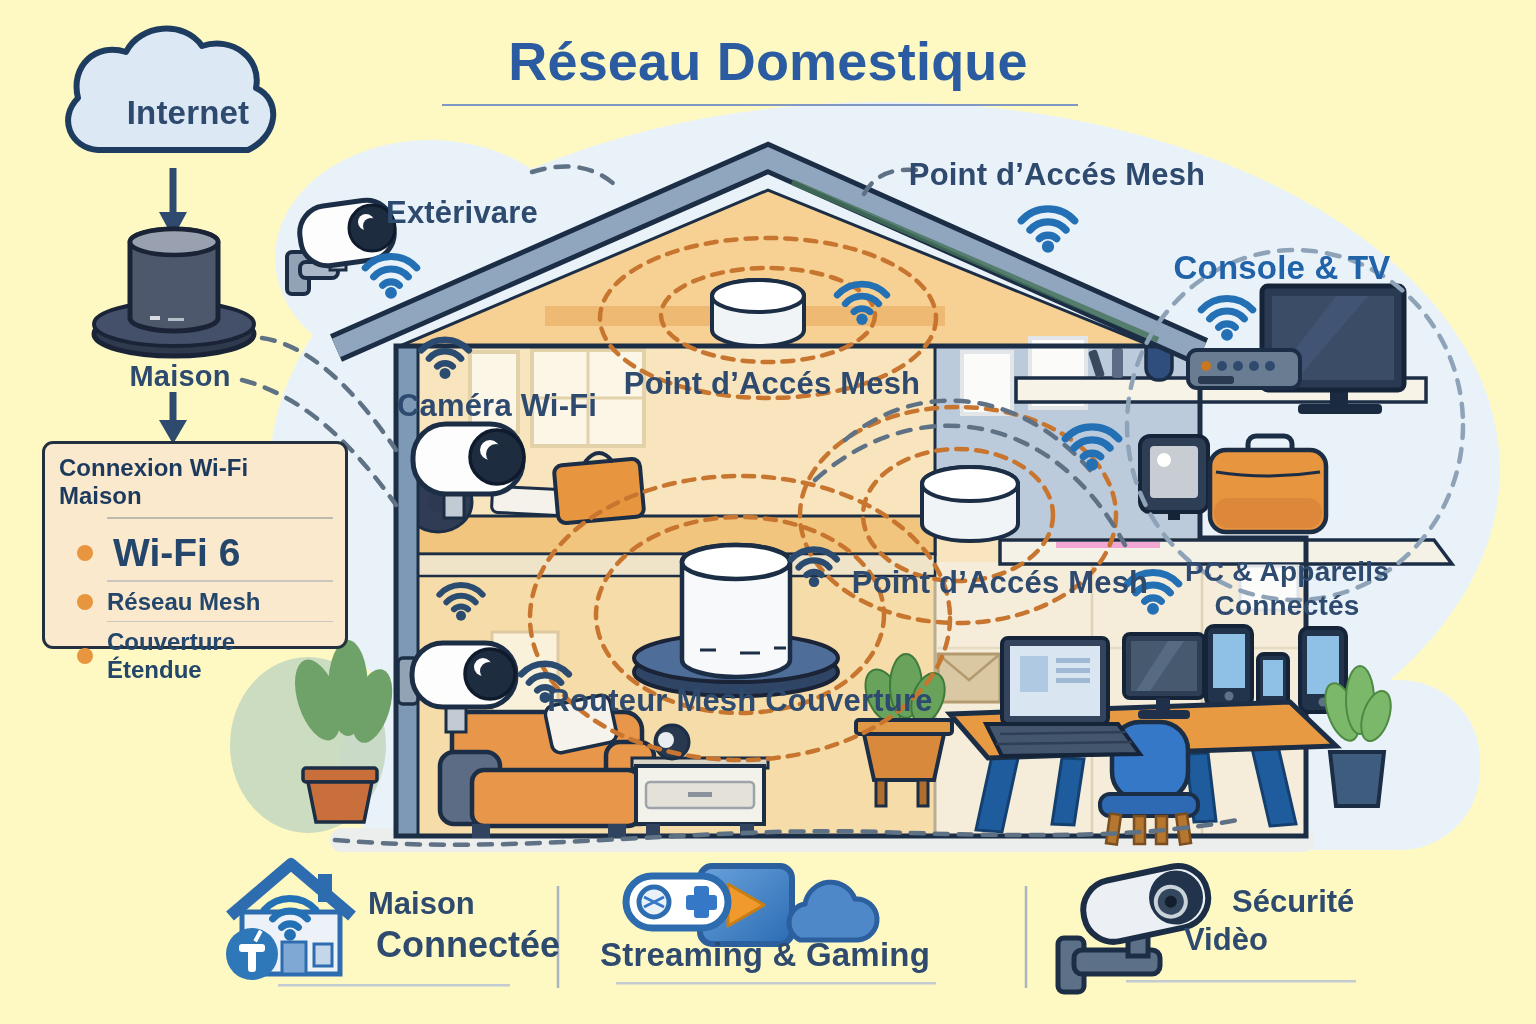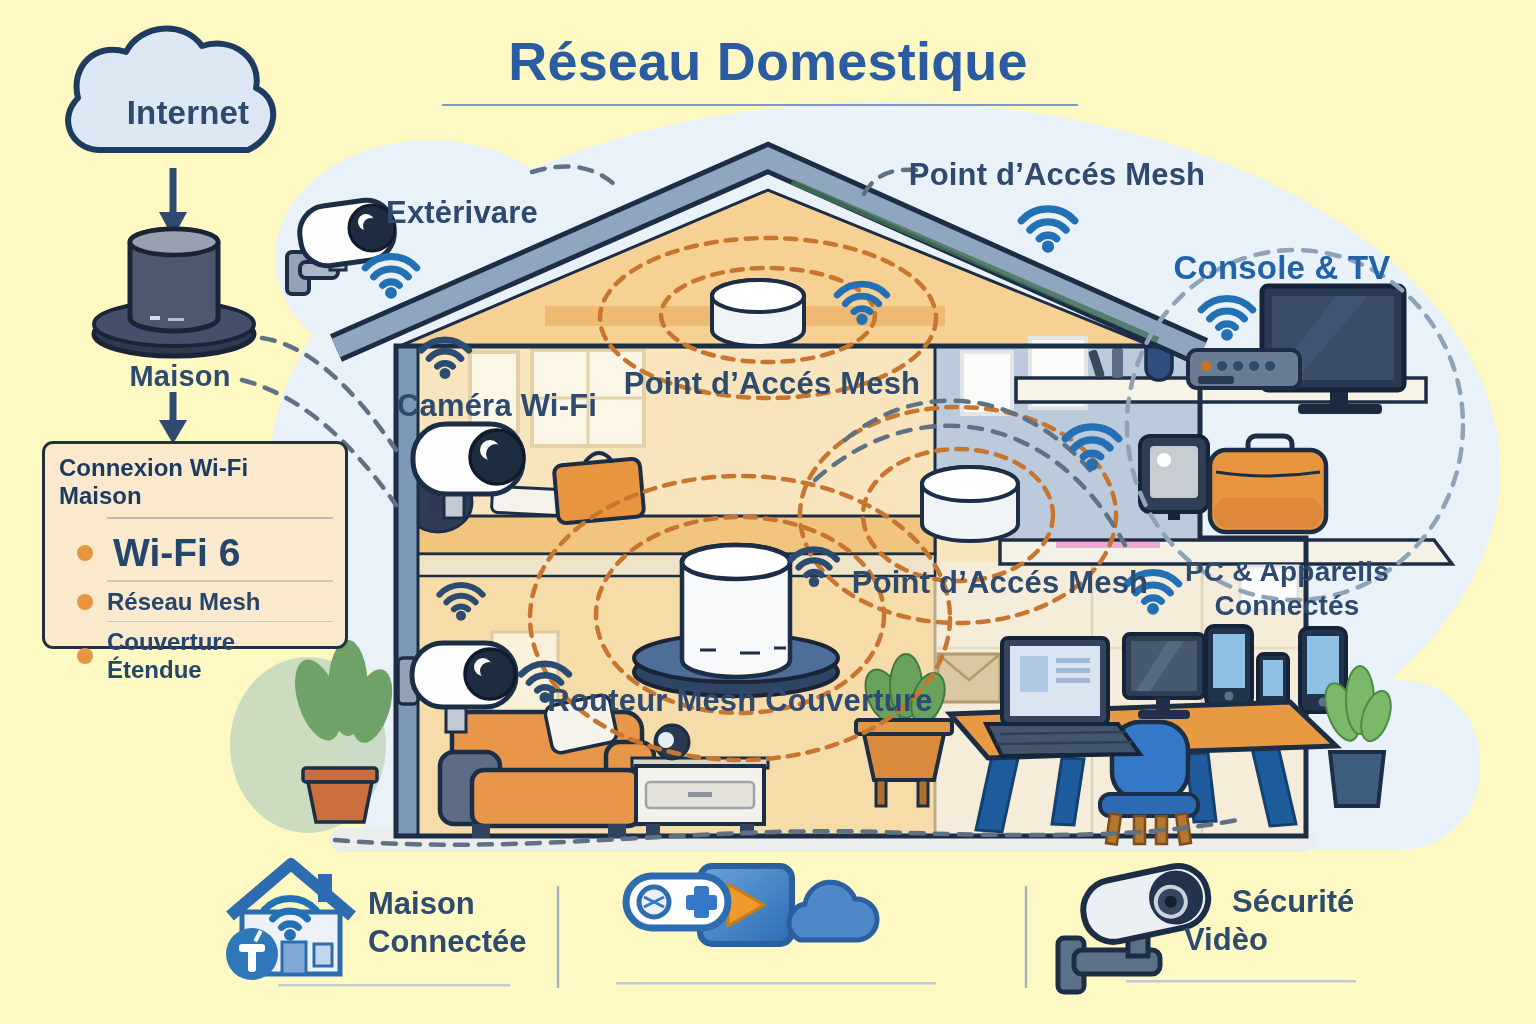--- a/index.html
+++ b/index.html
@@ -348,21 +348,22 @@
 <div class="lbl" style="left:1057px;top:157px;font-size:31px;">Point d’Accés Mesh</div>
 <div class="lbl" style="left:772px;top:366px;font-size:31px;">Point d’Accés Mesh</div>
 <div class="lbl console-color" style="left:1282px;top:249px;font-size:33px;">Console &amp; TV</div>
 <div class="lbl" style="left:497px;top:388px;font-size:31px;">Caméra Wi-Fi</div>
 <div class="lbl" style="left:1000px;top:565px;font-size:31px;">Point d’Accés Mesh</div>
 <div class="lbl" style="left:1287px;top:556px;font-size:28px;">PC &amp; Appareils</div>
 <div class="lbl" style="left:1287px;top:590px;font-size:28px;">Connectés</div>
 <div class="lbl" style="left:740px;top:683px;font-size:31px;">Routeur Mesh Couverture</div>
 
 <div class="lbl-left" style="left:368px;top:886px;font-size:31px;">Maison</div>
-<div class="lbl-left" style="left:368px;top:924px;font-size:31px;text-align:right;">Connectée</div>
+<div class="lbl-left" style="left:376px;top:924px;font-size:36px;text-align:right;">Connectée</div>
+<div class="lbl" style="left:765px;top:936px;font-size:33px;">Streaming &amp; Gaming</div>
 <div class="lbl-left" style="left:1232px;top:884px;font-size:31px;">Sécurité</div>
 <div class="lbl-left" style="left:1184px;top:922px;font-size:31px;">Vidèo</div>
 
 <div id="infobox">
   <div class="bx-title">Connexion Wi-Fi Maison</div>
   <div class="bx-sep"></div>
   <div class="bx-row first">
     <span class="bx-dot"></span>
     <span class="bx-txt">Wi-Fi 6</span>
   </div>

